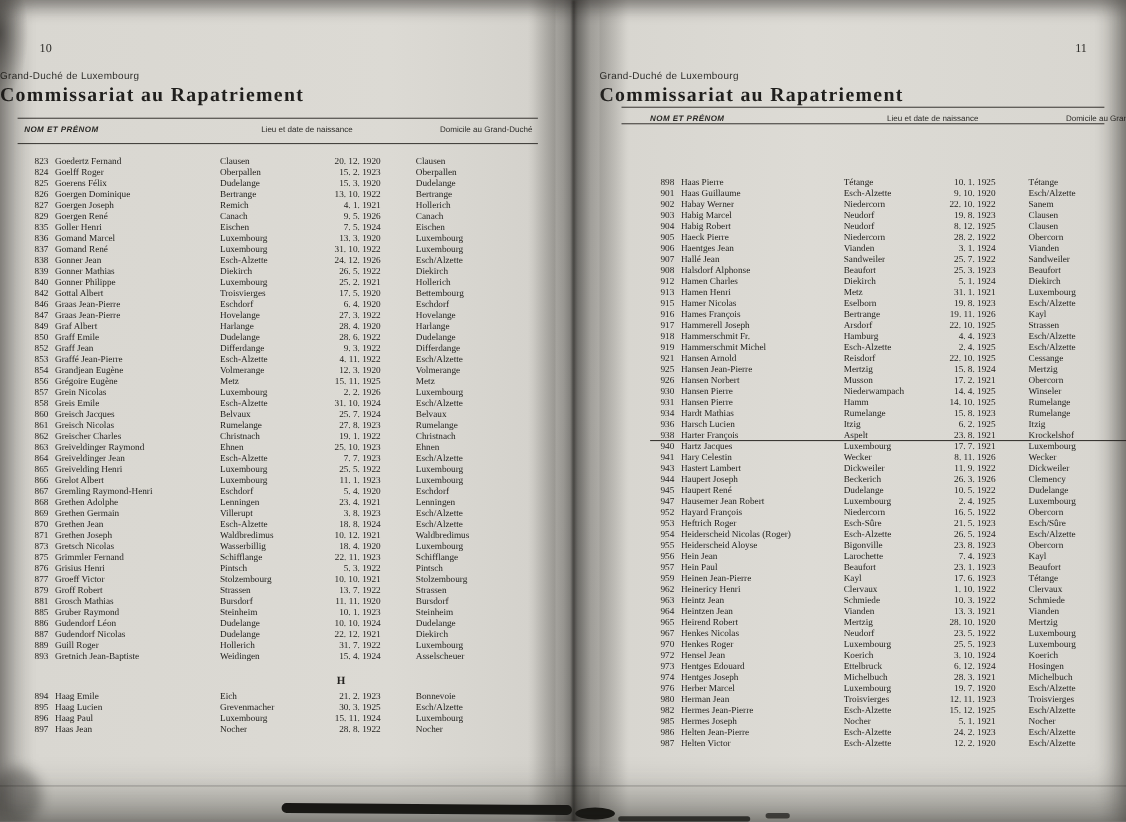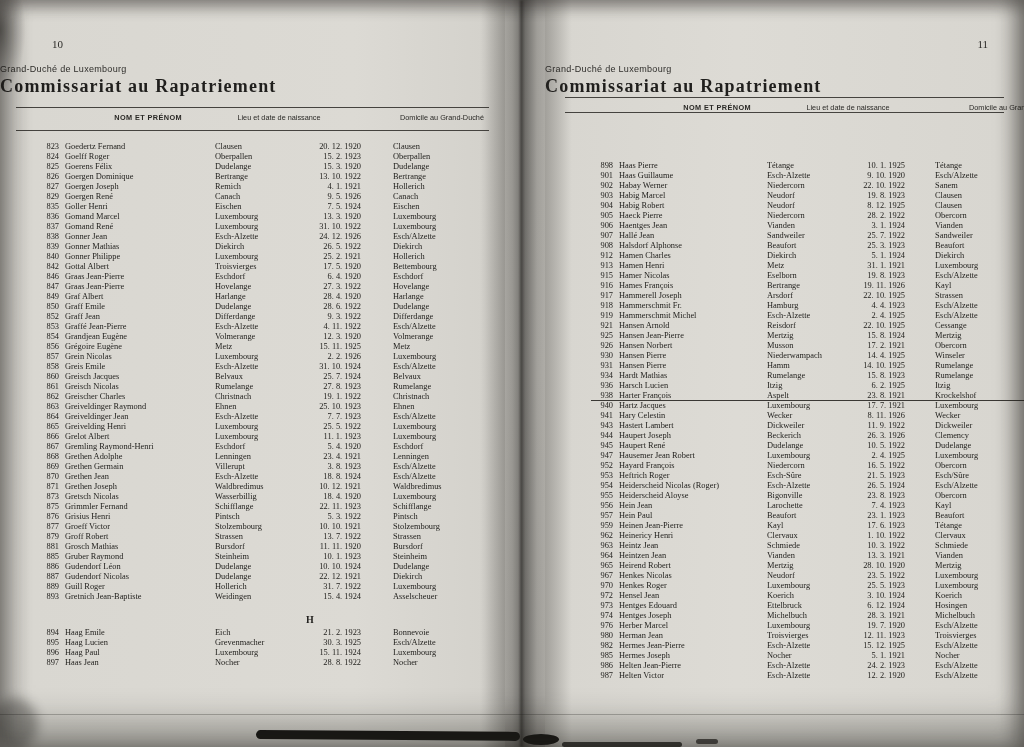--- a/index.html
+++ b/index.html
@@ -3,33 +3,33 @@
 <meta charset="utf-8">
 <style>
   *{box-sizing:border-box;margin:0;padding:0;}
   html,body{width:1024px;height:747px;}
   body{background:#9b9894;font-family:"Liberation Serif","DejaVu Serif",serif;position:relative;overflow:hidden;}
   .scan{position:absolute;inset:0;background:linear-gradient(180deg,#c6c4bf 0,#d2d0ca 3%,#d6d4ce 50%,#cfcdc7 93%,#b2afaa 100%);}
   .page{position:absolute;top:0;height:747px;z-index:1;color:#23221f;}
   .page-left{left:0;width:505px;background:linear-gradient(90deg,#cfcdc7 0,#d9d7d1 6%,#dcdad4 70%,#d4d2cc 96%,#c2c0ba 100%);}
   .page-right{left:545px;width:479px;background:linear-gradient(90deg,#c6c4be 0,#d8d6d0 5%,#dddbd5 40%,#d8d6d0 95%,#c8c6c0 100%);}
   .pagenum{position:absolute;top:38px;font-size:11px;color:#2c2b28;}
-  .pagenum.pn-left{left:52px;}
+  .pagenum.pn-left{left:36px;}
   .pagenum.pn-right{right:36px;}
   .page-header{text-align:left;padding-top:64px;}
   .small-header{font-size:9px;letter-spacing:.3px;color:#2e2d2a;font-family:"Liberation Sans",sans-serif;}
   .title{font-size:18px;font-weight:bold;letter-spacing:1.2px;color:#201f1d;margin-top:2px;font-family:Liberation Serif, serif;}
   .rule{height:1px;background:#45433f;margin:0 16px;}
   .rule-top{margin-top:10px;}
   .rule-mid{margin-top:8px;}
   .col-headers{display:flex;font-size:7.3px;line-height:9px;color:#2a2926;margin-top:5px;padding-left:22px;font-family:"Liberation Sans",sans-serif;}
-  .ch-name{width:160px;text-align:right;font-weight:bold;letter-spacing:.4px;flex:none;}
+  .ch-name{width:160px;text-align:left;font-weight:bold;letter-spacing:.4px;flex:none;font-style:italic;}
   .ch-birth{width:150px;text-align:center;flex:none;margin-left:22px;}
   .ch-dom{width:140px;text-align:center;flex:none;margin-left:18px;}
-  .table{margin-top:11px;font-size:8.4px;line-height:10px;padding-left:37px;}
+  .table{margin-top:11px;font-size:8.4px;line-height:10px;padding-left:22px;}
   .row{display:flex;white-space:nowrap;height:10px;}
   .row.divided{border-bottom:1px solid #3a3834;}
   .c-num{width:22px;text-align:right;flex:none;}
   .c-name{margin-left:6px;width:150px;flex:none;overflow:hidden;}
   .c-place{width:86px;flex:none;overflow:hidden;}
   .c-date{width:60px;text-align:right;flex:none;}
   .c-dom{margin-left:32px;flex:none;}
   .page-right .table{padding-left:46px;margin-top:48px;}
   .page-right .col-headers{padding-left:46px;}
   .page-right .rule{margin:0 20px;}

